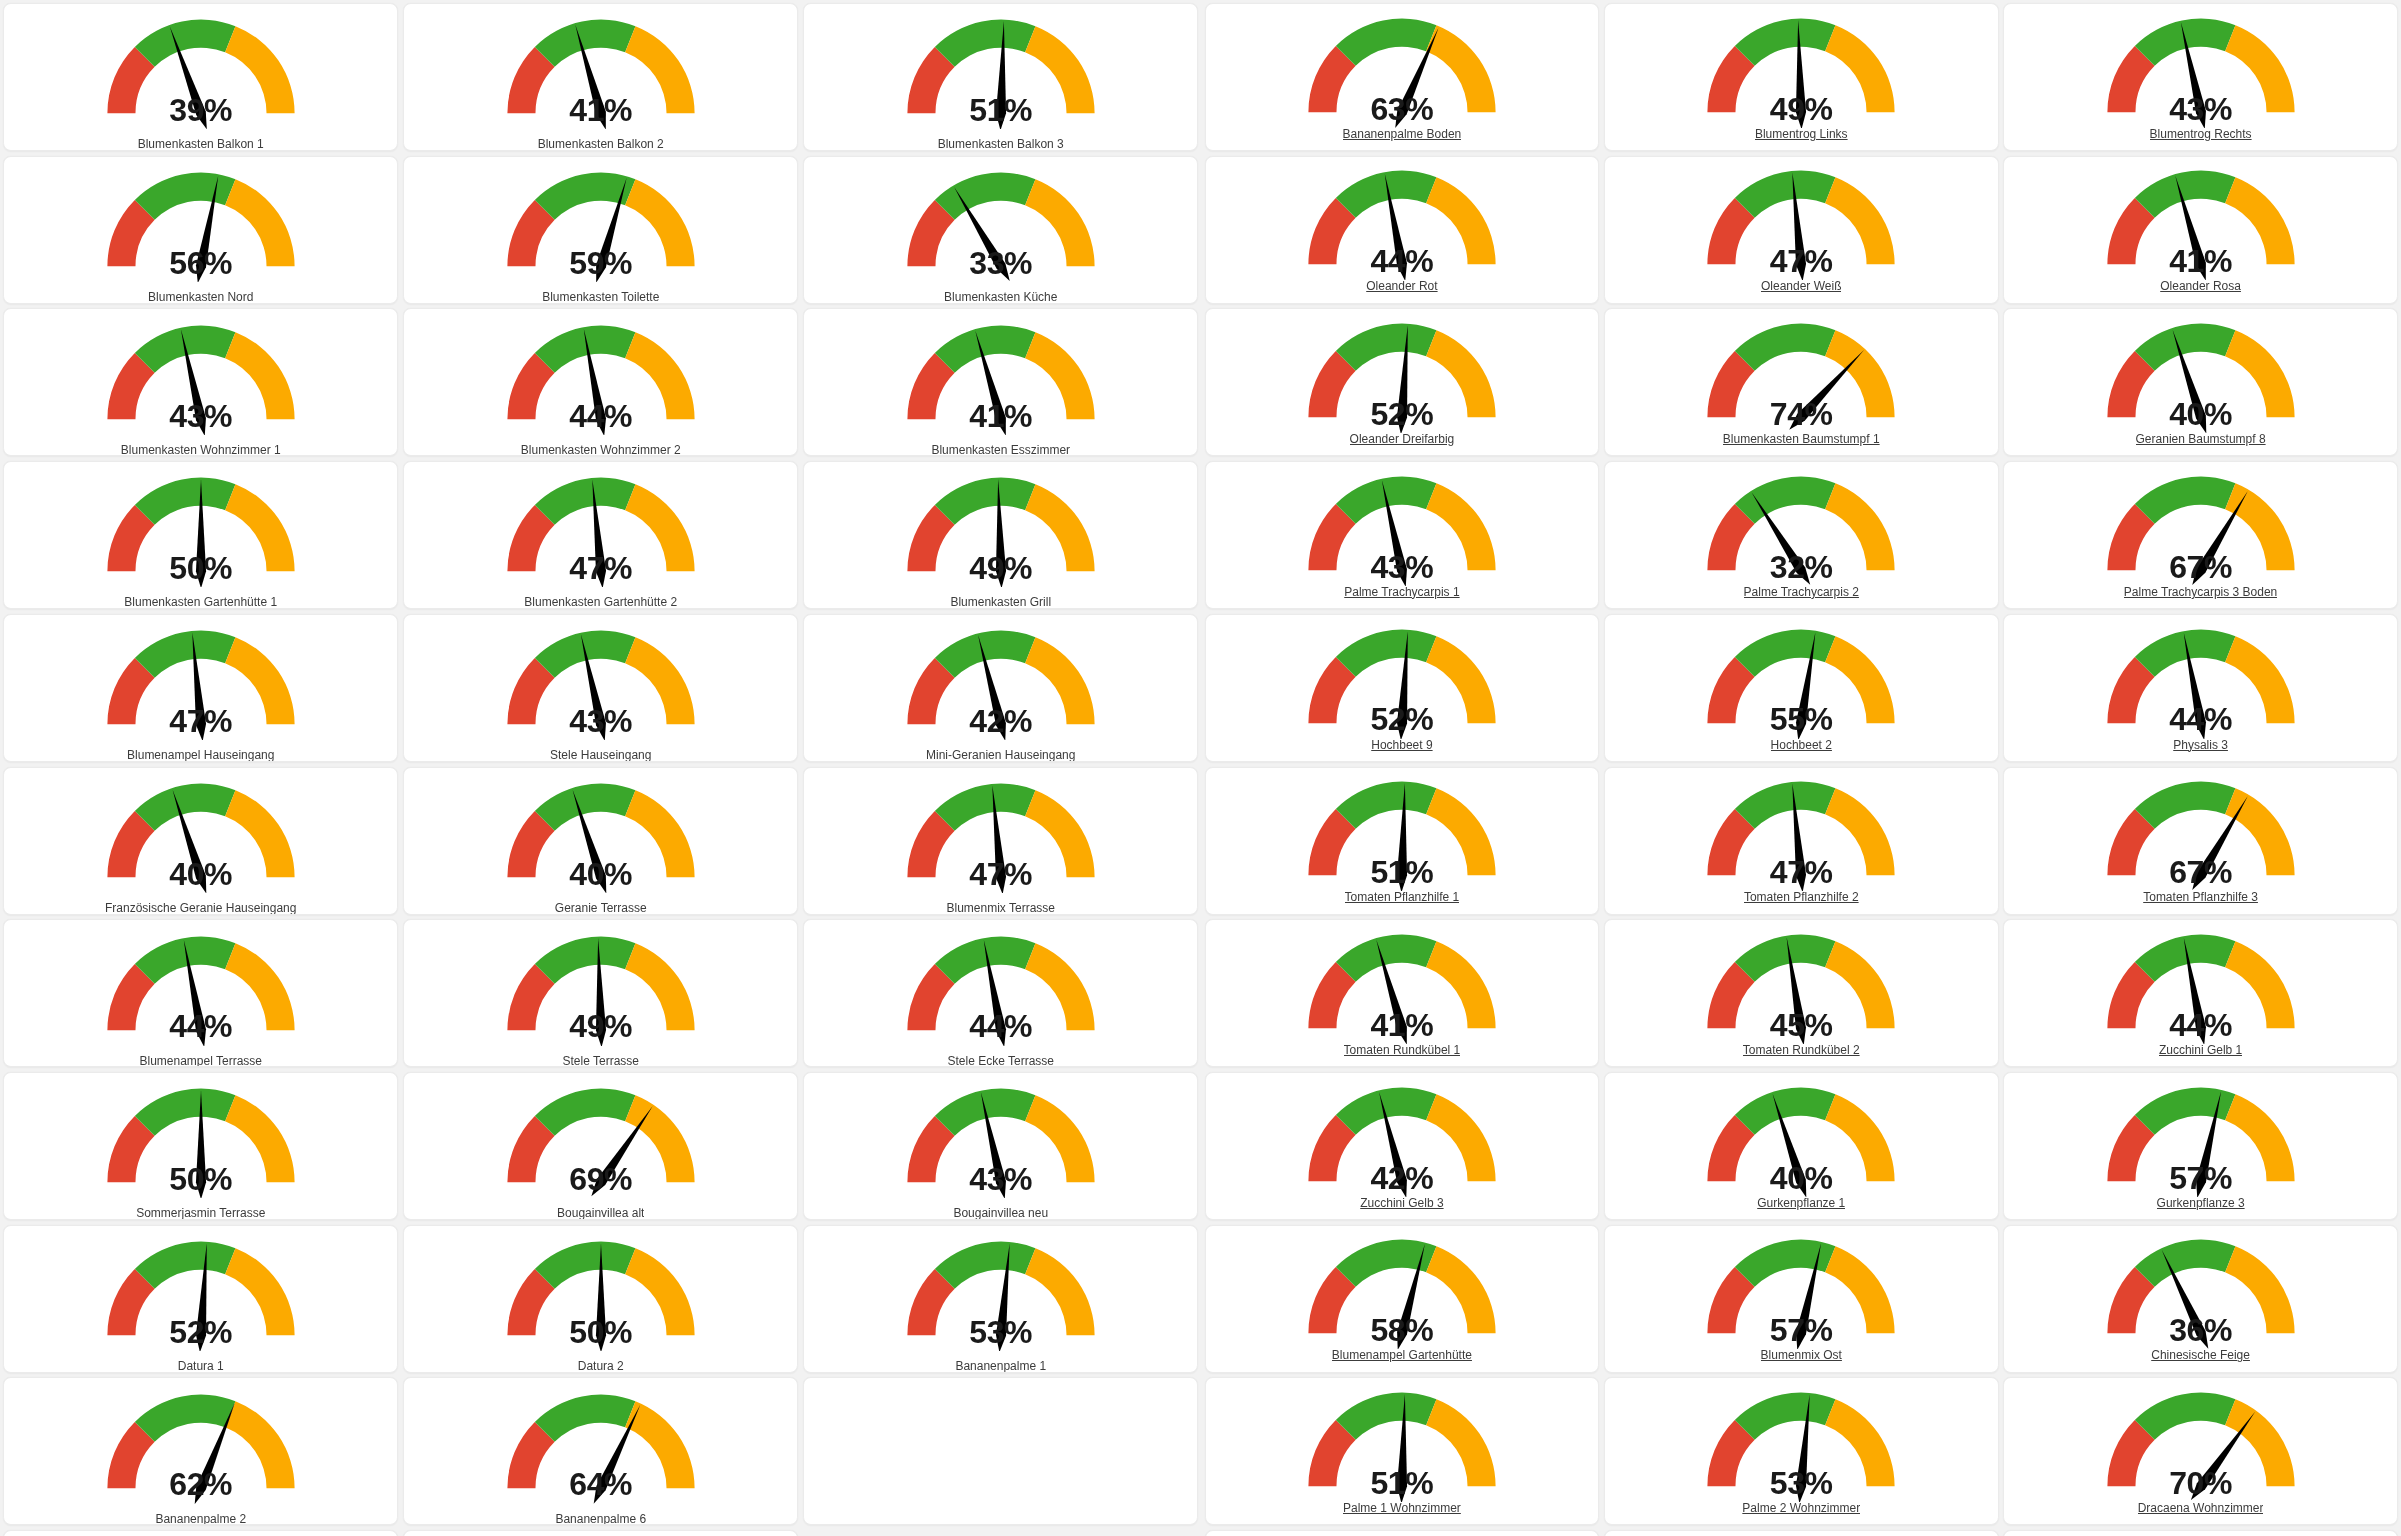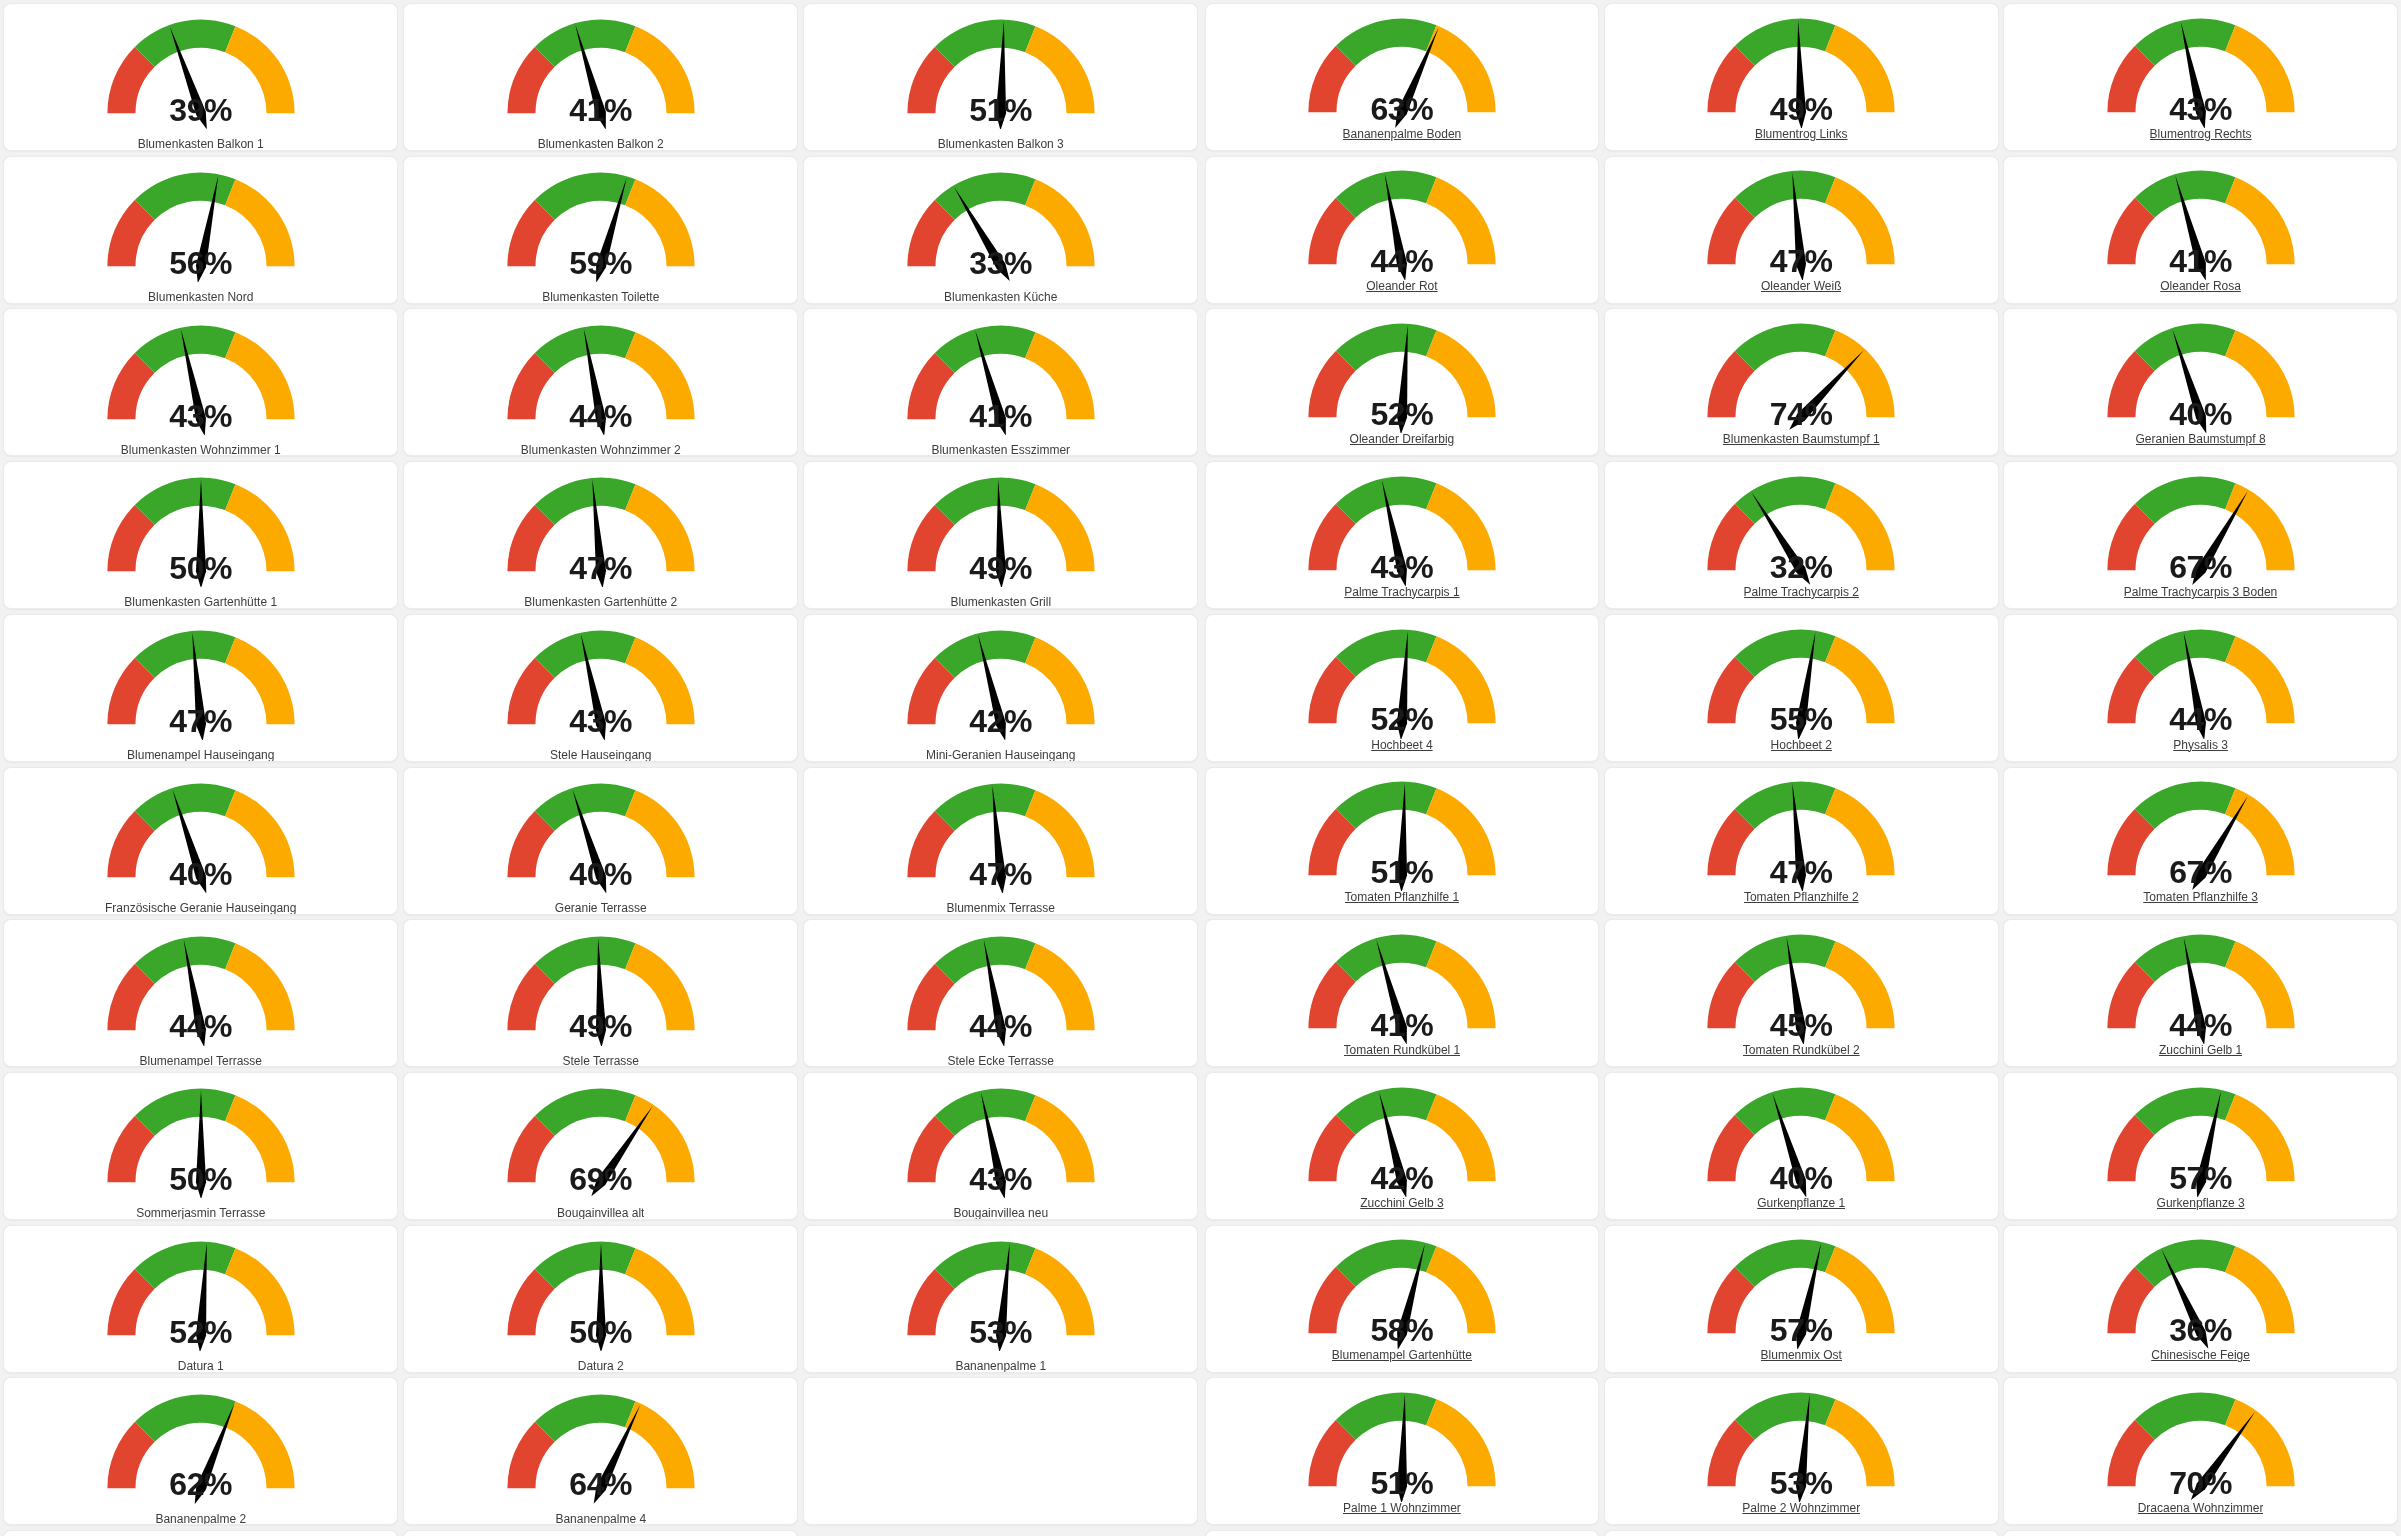--- a/index.html
+++ b/index.html
@@ -417,21 +417,21 @@
       <div class="gauge-card">
         <div class="gauge-wrap">
           <svg class="gauge-svg" viewBox="0 0 300 152">
             <path d="M 30 131.99999999999997 A 120 120 0 0 1 65.14718625761431 47.147186257614294 L 90.60303038033001 72.60303038033001 A 84 84 0 0 0 66 132 Z" fill="#e1442f"></path>
             <path d="M 65.14718625761431 47.147186257614294 A 120 120 0 0 1 194.17494632216136 20.42682169340982 L 180.92246242551295 53.89877518538688 A 84 84 0 0 0 90.60303038033001 72.60303038033001 Z" fill="#3aa72b"></path>
             <path d="M 194.17494632216136 20.42682169340982 A 120 120 0 0 1 270 132 L 234 132 A 84 84 0 0 0 180.92246242551295 53.89877518538688 Z" fill="#fcaa00"></path>
             <path d="M 200.2419564046786 25.230407809009705 L 155.88137584102913 134.76756539517297 L 140.6328555855684 151.90619515425243 L 144.11862415897087 129.23243460482703 Z" fill="#000000"></path>
           </svg>
           <div class="gauge-value">64%</div>
         </div>
-        <div class="gauge-label">Bananenpalme 4</div>
+        <div class="gauge-label">Bananenpalme 6</div>
       </div>
       <div class="gauge-card" style="height: 148px;"></div>
       <div class="gauge-card" style="height: 148px;"></div>
       <div class="gauge-card" style="height: 148px;"></div>
     </div>
   <div class="panel panel-right" id="panel-right">
       <div class="gauge-card">
         <div class="gauge-wrap">
           <svg class="gauge-svg" viewBox="0 0 300 152">
             <path d="M 30 131.99999999999997 A 120 120 0 0 1 65.14718625761431 47.147186257614294 L 90.60303038033001 72.60303038033001 A 84 84 0 0 0 66 132 Z" fill="#e1442f"></path>
@@ -578,21 +578,21 @@
       <div class="gauge-card">
         <div class="gauge-wrap">
           <svg class="gauge-svg" viewBox="0 0 300 152">
             <path d="M 30 131.99999999999997 A 120 120 0 0 1 65.14718625761431 47.147186257614294 L 90.60303038033001 72.60303038033001 A 84 84 0 0 0 66 132 Z" fill="#e1442f"></path>
             <path d="M 65.14718625761431 47.147186257614294 A 120 120 0 0 1 194.17494632216136 20.42682169340982 L 180.92246242551295 53.89877518538688 A 84 84 0 0 0 90.60303038033001 72.60303038033001 Z" fill="#3aa72b"></path>
             <path d="M 194.17494632216136 20.42682169340982 A 120 120 0 0 1 270 132 L 234 132 A 84 84 0 0 0 180.92246242551295 53.89877518538688 Z" fill="#fcaa00"></path>
             <path d="M 157.409281304459 14.232846045463958 L 156.48717373478377 132.40813837694054 L 148.6186085703551 153.95658802542198 L 143.51282626521623 131.59186162305946 Z" fill="#000000"></path>
           </svg>
           <div class="gauge-value">52%</div>
         </div>
-        <div class="gauge-label">Hochbeet 4</div>
+        <div class="gauge-label">Hochbeet 9</div>
       </div>
       <div class="gauge-card">
         <div class="gauge-wrap">
           <svg class="gauge-svg" viewBox="0 0 300 152">
             <path d="M 30 131.99999999999997 A 120 120 0 0 1 65.14718625761431 47.147186257614294 L 90.60303038033001 72.60303038033001 A 84 84 0 0 0 66 132 Z" fill="#e1442f"></path>
             <path d="M 65.14718625761431 47.147186257614294 A 120 120 0 0 1 194.17494632216136 20.42682169340982 L 180.92246242551295 53.89877518538688 A 84 84 0 0 0 90.60303038033001 72.60303038033001 Z" fill="#3aa72b"></path>
             <path d="M 194.17494632216136 20.42682169340982 A 120 120 0 0 1 270 132 L 234 132 A 84 84 0 0 0 180.92246242551295 53.89877518538688 Z" fill="#fcaa00"></path>
             <path d="M 168.45926687474727 15.452775809773755 L 156.4199742138684 133.0168240227615 L 146.55844176911492 153.72914349309303 L 143.5800257861316 130.9831759772385 Z" fill="#000000"></path>
           </svg>
           <div class="gauge-value">55%</div>

